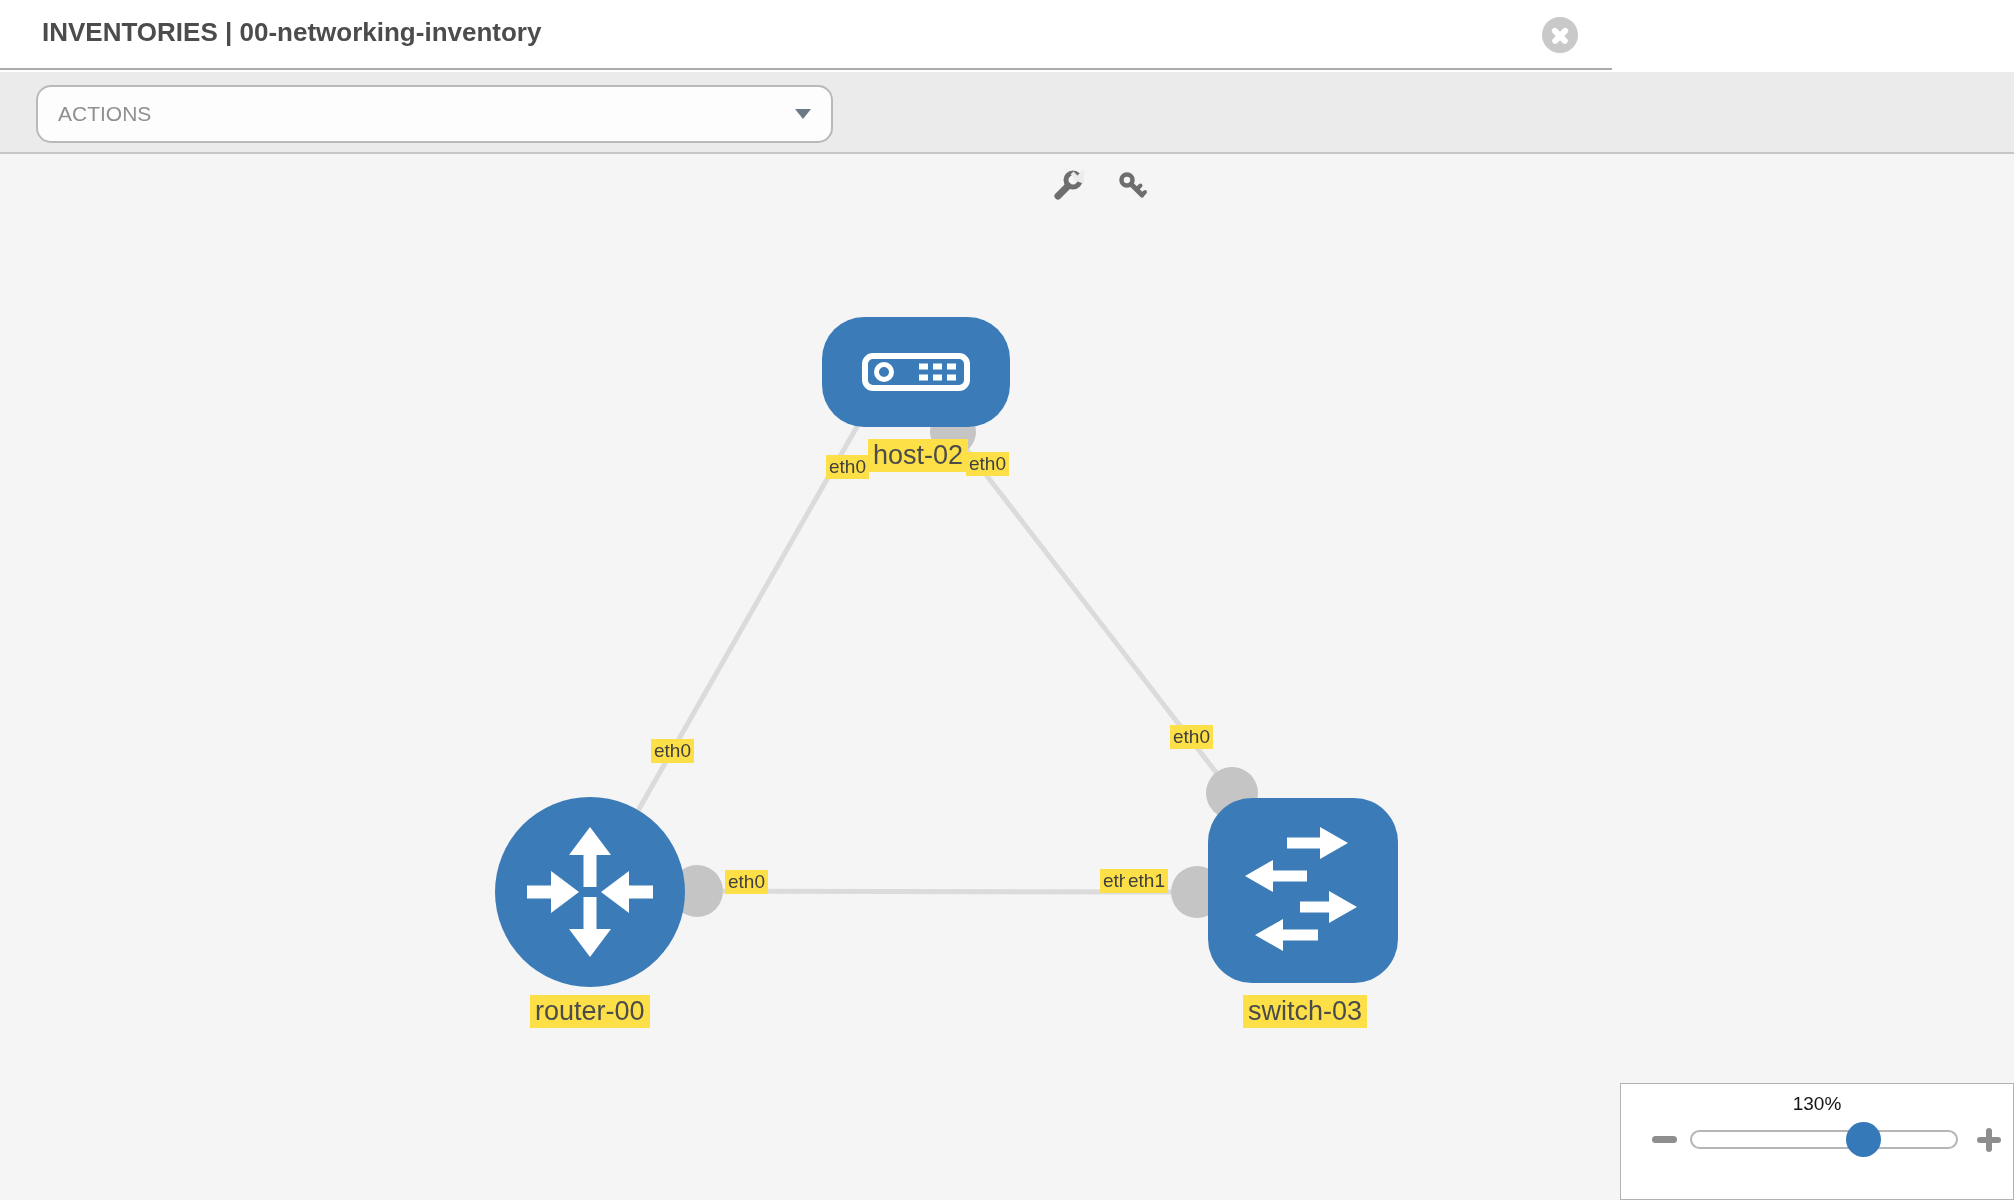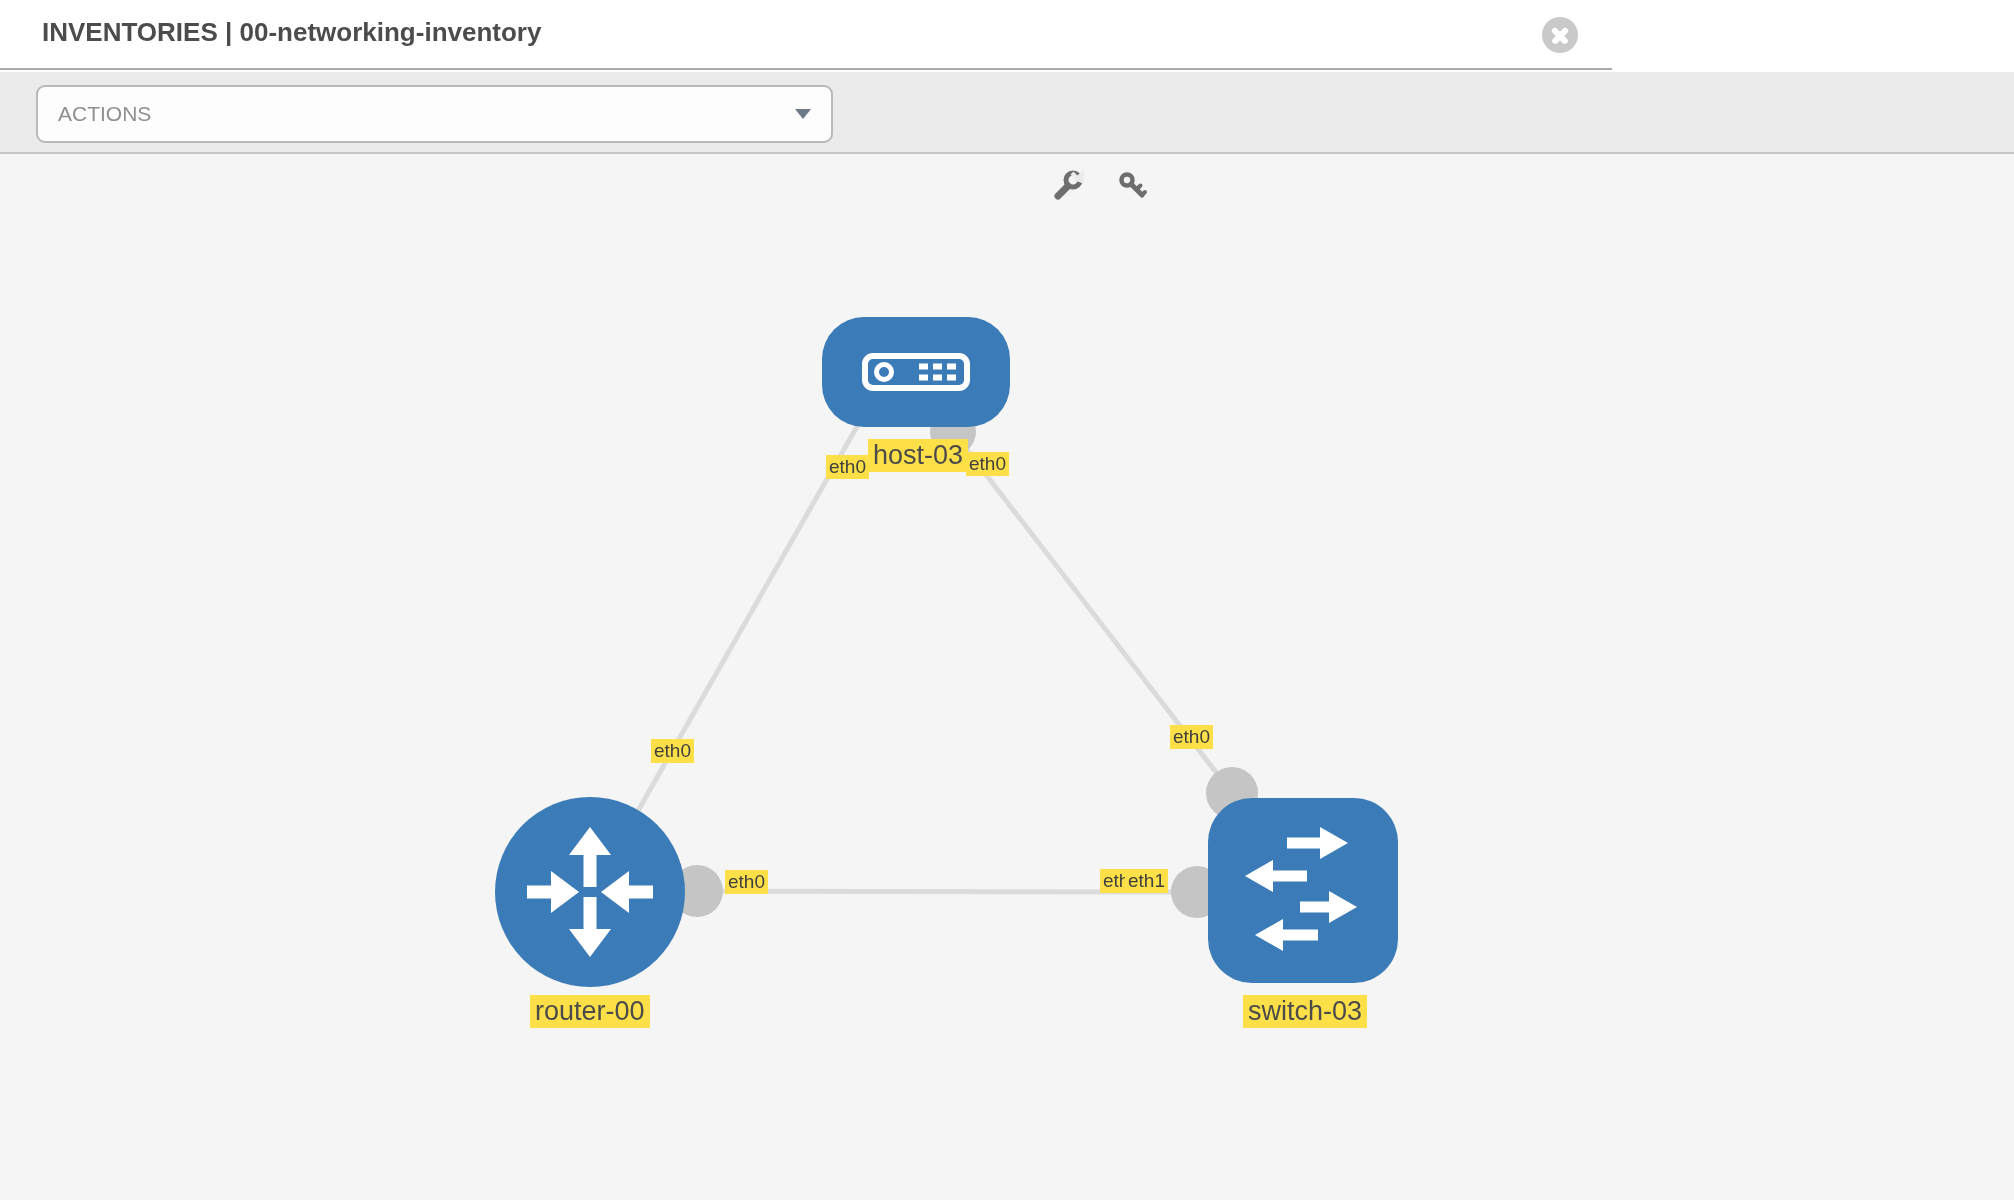--- a/index.html
+++ b/index.html
@@ -32,21 +32,21 @@
   .x-icon::before { transform: rotate(45deg); }
   .x-icon::after  { transform: rotate(-45deg); }
 
   
   .toolbar {
     position: absolute; top: 72px; left: 0; width: 2014px; height: 82px;
     background: #ebebeb; border-bottom: 2px solid #c6c6c6; z-index: 9;
   }
   .select-box {
     position: absolute; top: 13px; height: 58px;
-    background: #fdfdfd; border: 2px solid #b9b9b9; border-radius: 9px;
+    background: #fdfdfd; border: 2px solid #b9b9b9; border-radius: 15px;
     display: flex; align-items: center; padding: 0 20px;
     font-size: 21px; color: #8f8f8f; cursor: pointer;
   }
   .select-actions { left: 36px;  width: 797px; }
   .select-search  { left: 1182px; width: 792px; }
   .caret {
     position: absolute; right: 20px; top: 22px; width: 0; height: 0;
     border-left: 8px solid transparent; border-right: 8px solid transparent;
     border-top: 10px solid #6d7987;
   }
@@ -202,26 +202,36 @@
       </g>
       <g fill="#ffffff">
         <polygon points="140,45 112,29 112,61"></polygon>
         <polygon points="37,78 65,62 65,94"></polygon>
         <polygon points="149,109 121,93 121,125"></polygon>
         <polygon points="47,137 75,121 75,153"></polygon>
       </g>
     </svg>
   </div>
 
-  <div class="chip node-label lbl-host">host-03</div>
+  <div class="chip node-label lbl-host">host-02</div>
   <div class="chip node-label lbl-router">router-00</div>
   <div class="chip node-label lbl-switch">switch-03</div>
 
   <div class="chip if-label if-host-left">eth0</div>
   <div class="chip if-label if-host-right">eth0</div>
   <div class="chip if-label if-hr-mid">eth0</div>
   <div class="chip if-label if-router-r">eth0</div>
   <div class="chip if-label if-hs-mid">eth0</div>
   <div class="chip if-label if-rs-under">eth1</div>
   <div class="chip if-label if-rs-top">eth1</div>
 
+  <div class="zoom-panel">
+    <div class="zoom-value">130%</div>
+    <div class="zoom-row">
+      <div class="zoom-minus"></div>
+      <div class="zoom-track">
+        <div class="zoom-thumb"></div>
+      </div>
+      <div class="zoom-plus"></div>
+    </div>
+  </div>
 
 </div>
 
 </body></html>

